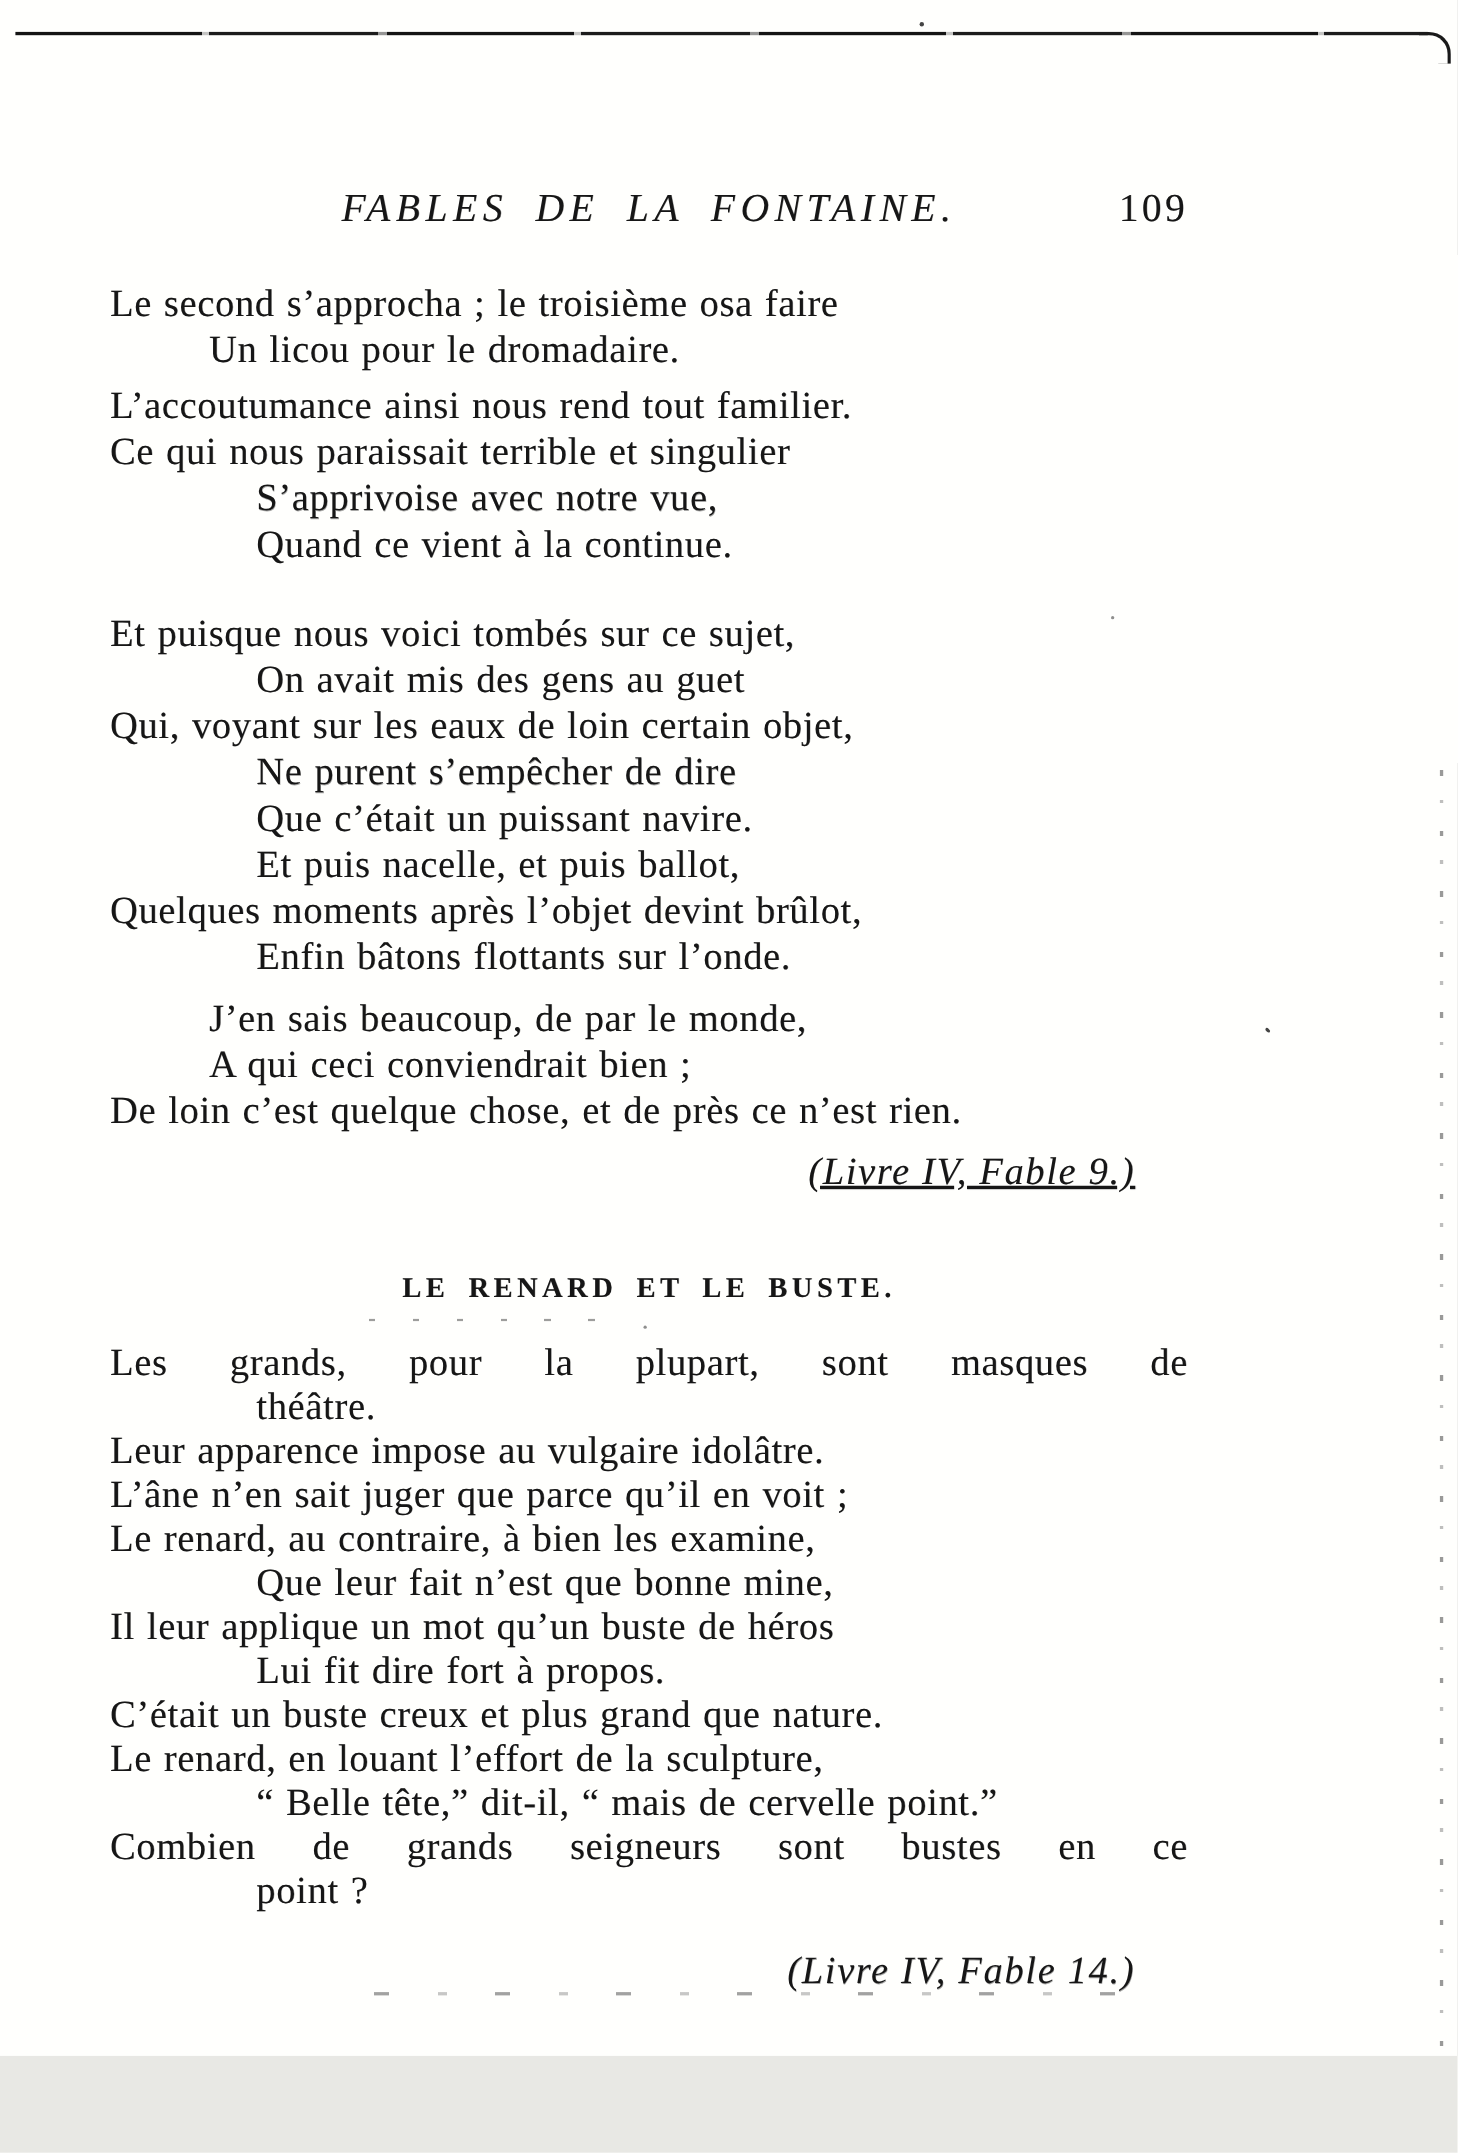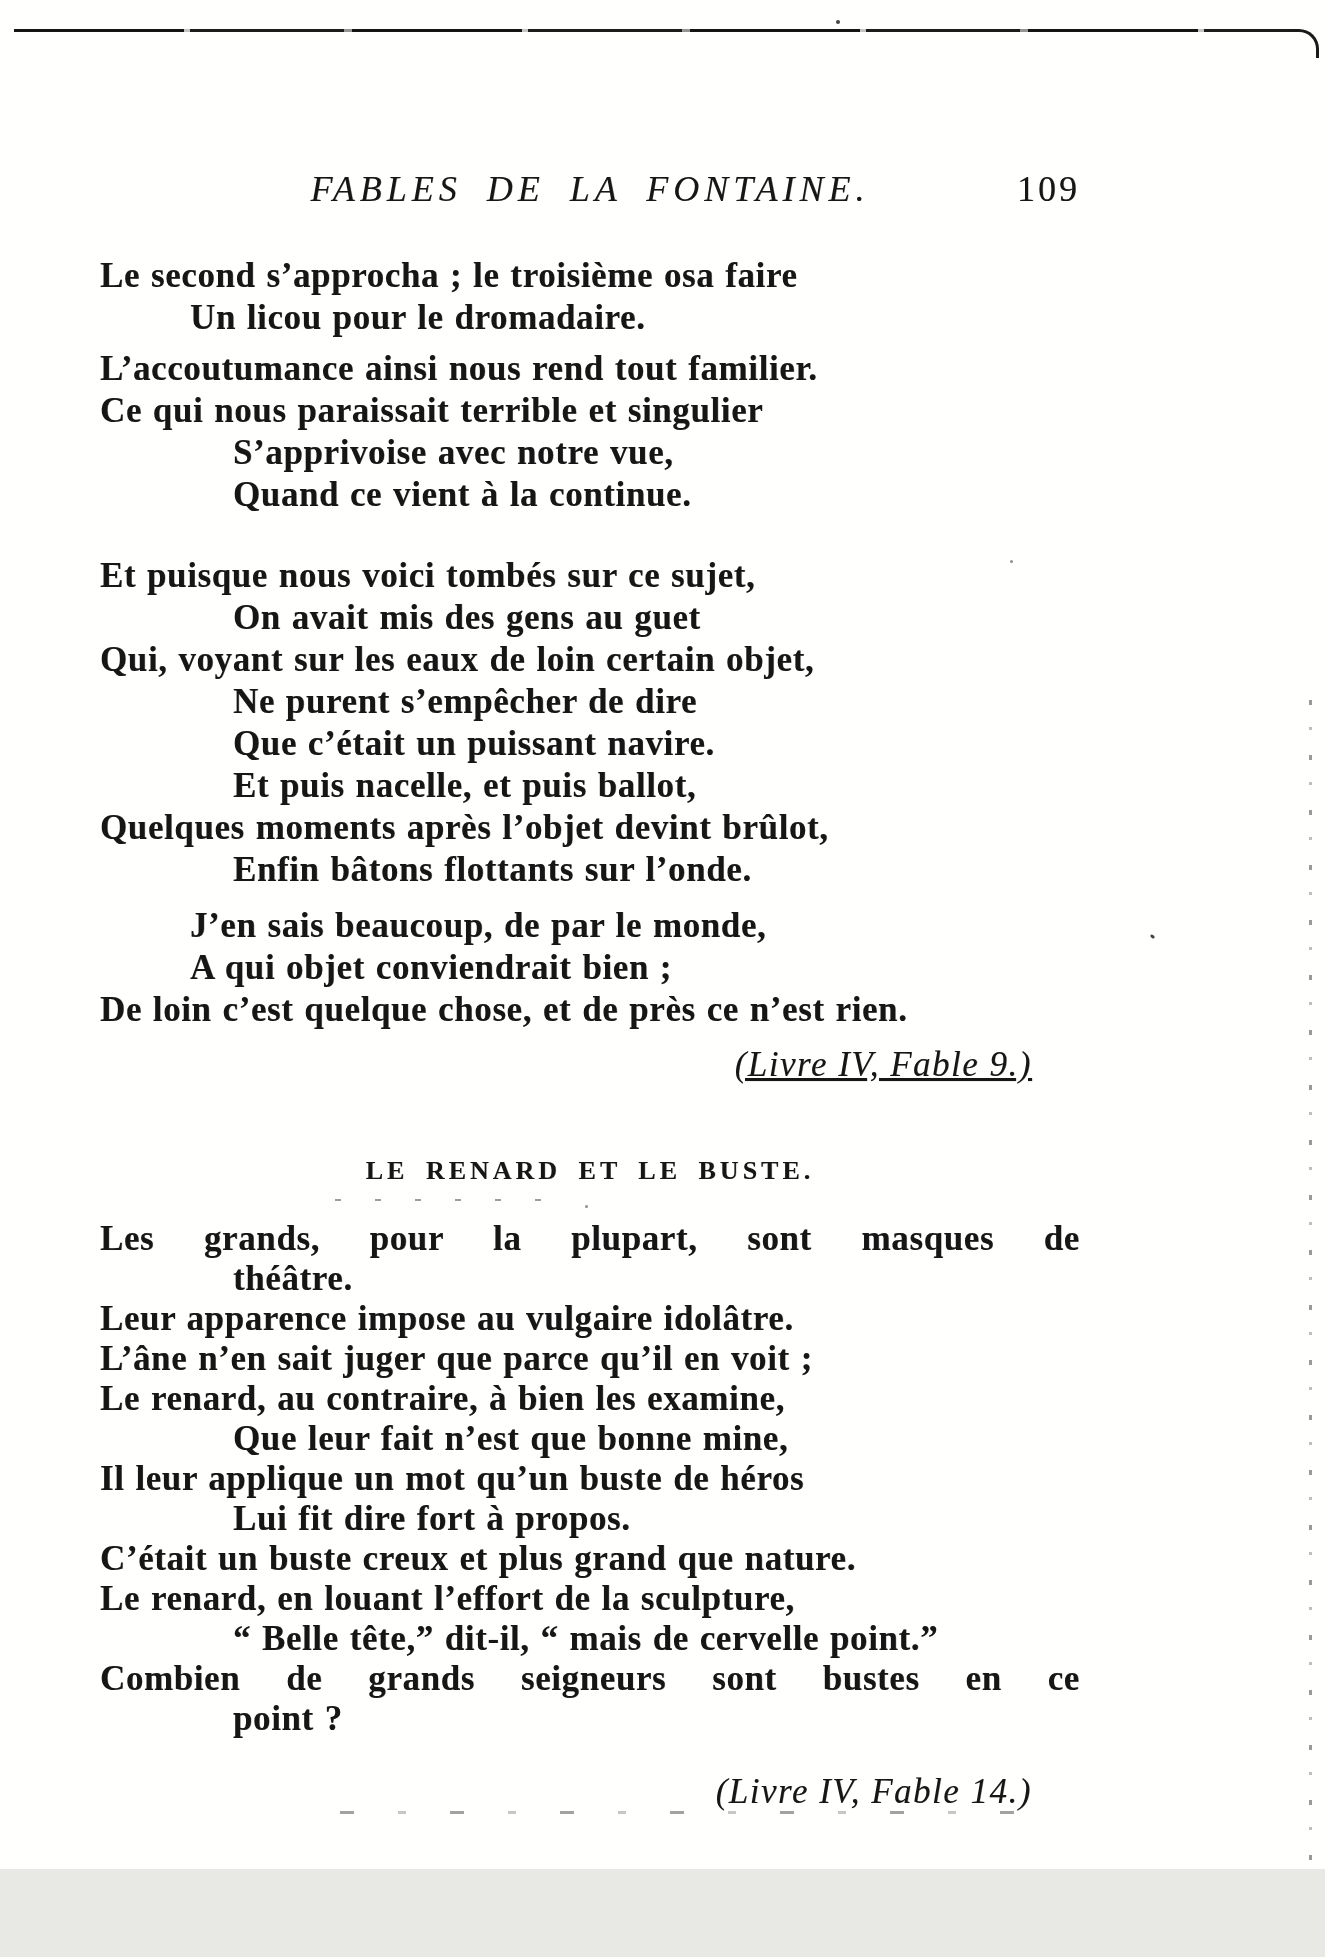--- a/index.html
+++ b/index.html
@@ -37,21 +37,20 @@
   .bottom-smear{
     position:absolute;top:1811px;left:340px;width:680px;height:3px;
     background:repeating-linear-gradient(90deg, rgba(70,70,70,.5) 0 14px, transparent 14px 58px, rgba(70,70,70,.3) 58px 66px, transparent 66px 110px);
   }
   
   .content{position:absolute;left:100px;top:0;width:980px;}
   .body-text{
     font-size:35px;line-height:40px;
     letter-spacing:.6px;word-spacing:1.5px;
     text-shadow:.4px .2px 0 rgba(0,0,0,.35);
-    font-weight:bold;
   }
   .running-header{position:absolute;top:168px;left:0;width:980px;text-align:center;}
   .running-title{
     font-style:italic;font-size:36px;letter-spacing:5px;word-spacing:11px;
     text-shadow:.4px .2px 0 rgba(0,0,0,.35);
   }
   .page-number{
     position:absolute;top:168px;right:0;font-size:36px;letter-spacing:3px;
     text-shadow:.4px .2px 0 rgba(0,0,0,.35);
   }
@@ -119,21 +118,21 @@
       <div class="vline ind0">Qui, voyant sur les eaux de loin certain objet,</div>
       <div class="vline ind2">Ne purent s’empêcher de dire</div>
       <div class="vline ind2">Que c’était un puissant navire.</div>
       <div class="vline ind2">Et puis nacelle, et puis ballot,</div>
       <div class="vline ind0">Quelques moments après l’objet devint brûlot,</div>
       <div class="vline ind2">Enfin bâtons flottants sur l’onde.</div>
     </div>
 
     <div class="stanza st-d body-text">
       <div class="vline ind1">J’en sais beaucoup, de par le monde,</div>
-      <div class="vline ind1">A qui objet conviendrait bien ;</div>
+      <div class="vline ind1">A qui ceci conviendrait bien ;</div>
       <div class="vline ind0">De loin c’est quelque chose, et de près ce n’est rien.</div>
     </div>
 
     <div class="attribution attr-1">(Livre IV, Fable 9.)</div>
 
     <div class="fable-title">LE RENARD ET LE BUSTE.</div>
 
     <div class="poem2 body-text">
       <div class="vline ind0 just">Les grands, pour la plupart, sont masques de</div>
       <div class="vline ind2">théâtre.</div>

